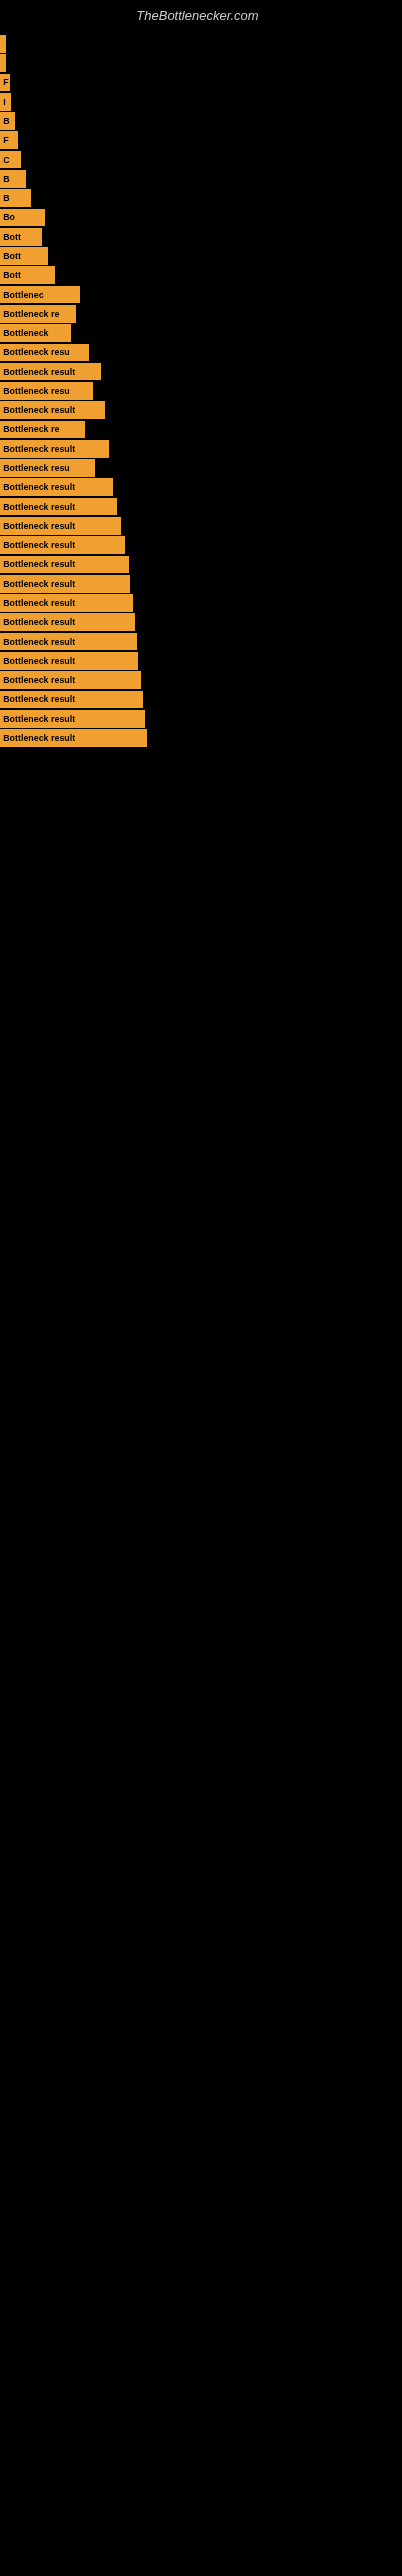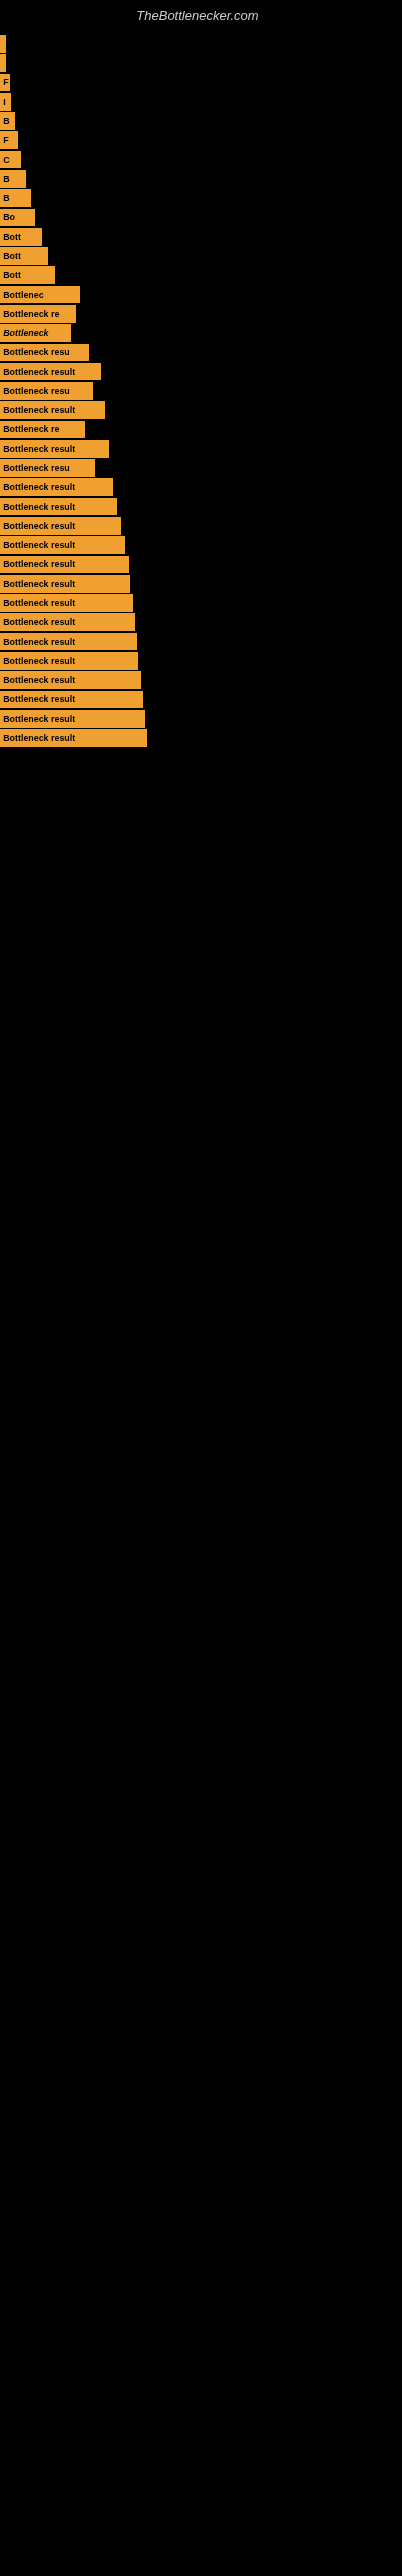--- a/index.html
+++ b/index.html
@@ -89,21 +89,21 @@
       <div class="bar-fill" style="width: 26px;">
         <span class="bar-text">B</span>
       </div>
     </div>
     <div class="row-container">
       <div class="bar-fill" style="width: 31px;">
         <span class="bar-text">B</span>
       </div>
     </div>
     <div class="row-container">
-      <div class="bar-fill" style="width: 35px;">
+      <div class="bar-fill" style="width: 45px;">
         <span class="bar-text">Bo</span>
       </div>
     </div>
     <div class="row-container">
       <div class="bar-fill" style="width: 42px;">
         <span class="bar-text">Bott</span>
       </div>
     </div>
     <div class="row-container">
       <div class="bar-fill" style="width: 48px;">
@@ -119,21 +119,21 @@
       <div class="bar-fill" style="width: 80px;">
         <span class="bar-text">Bottlenec</span>
       </div>
     </div>
     <div class="row-container">
       <div class="bar-fill" style="width: 76px;">
         <span class="bar-text">Bottleneck re</span>
       </div>
     </div>
     <div class="row-container">
-      <div class="bar-fill" style="width: 71px; font-style: italic;">
+      <div class="bar-fill" style="width: 71px;">
         <span class="bar-text">Bottleneck</span>
       </div>
     </div>
     <div class="row-container">
       <div class="bar-fill" style="width: 89px;">
         <span class="bar-text">Bottleneck resu</span>
       </div>
     </div>
     <div class="row-container">
       <div class="bar-fill" style="width: 101px;">

